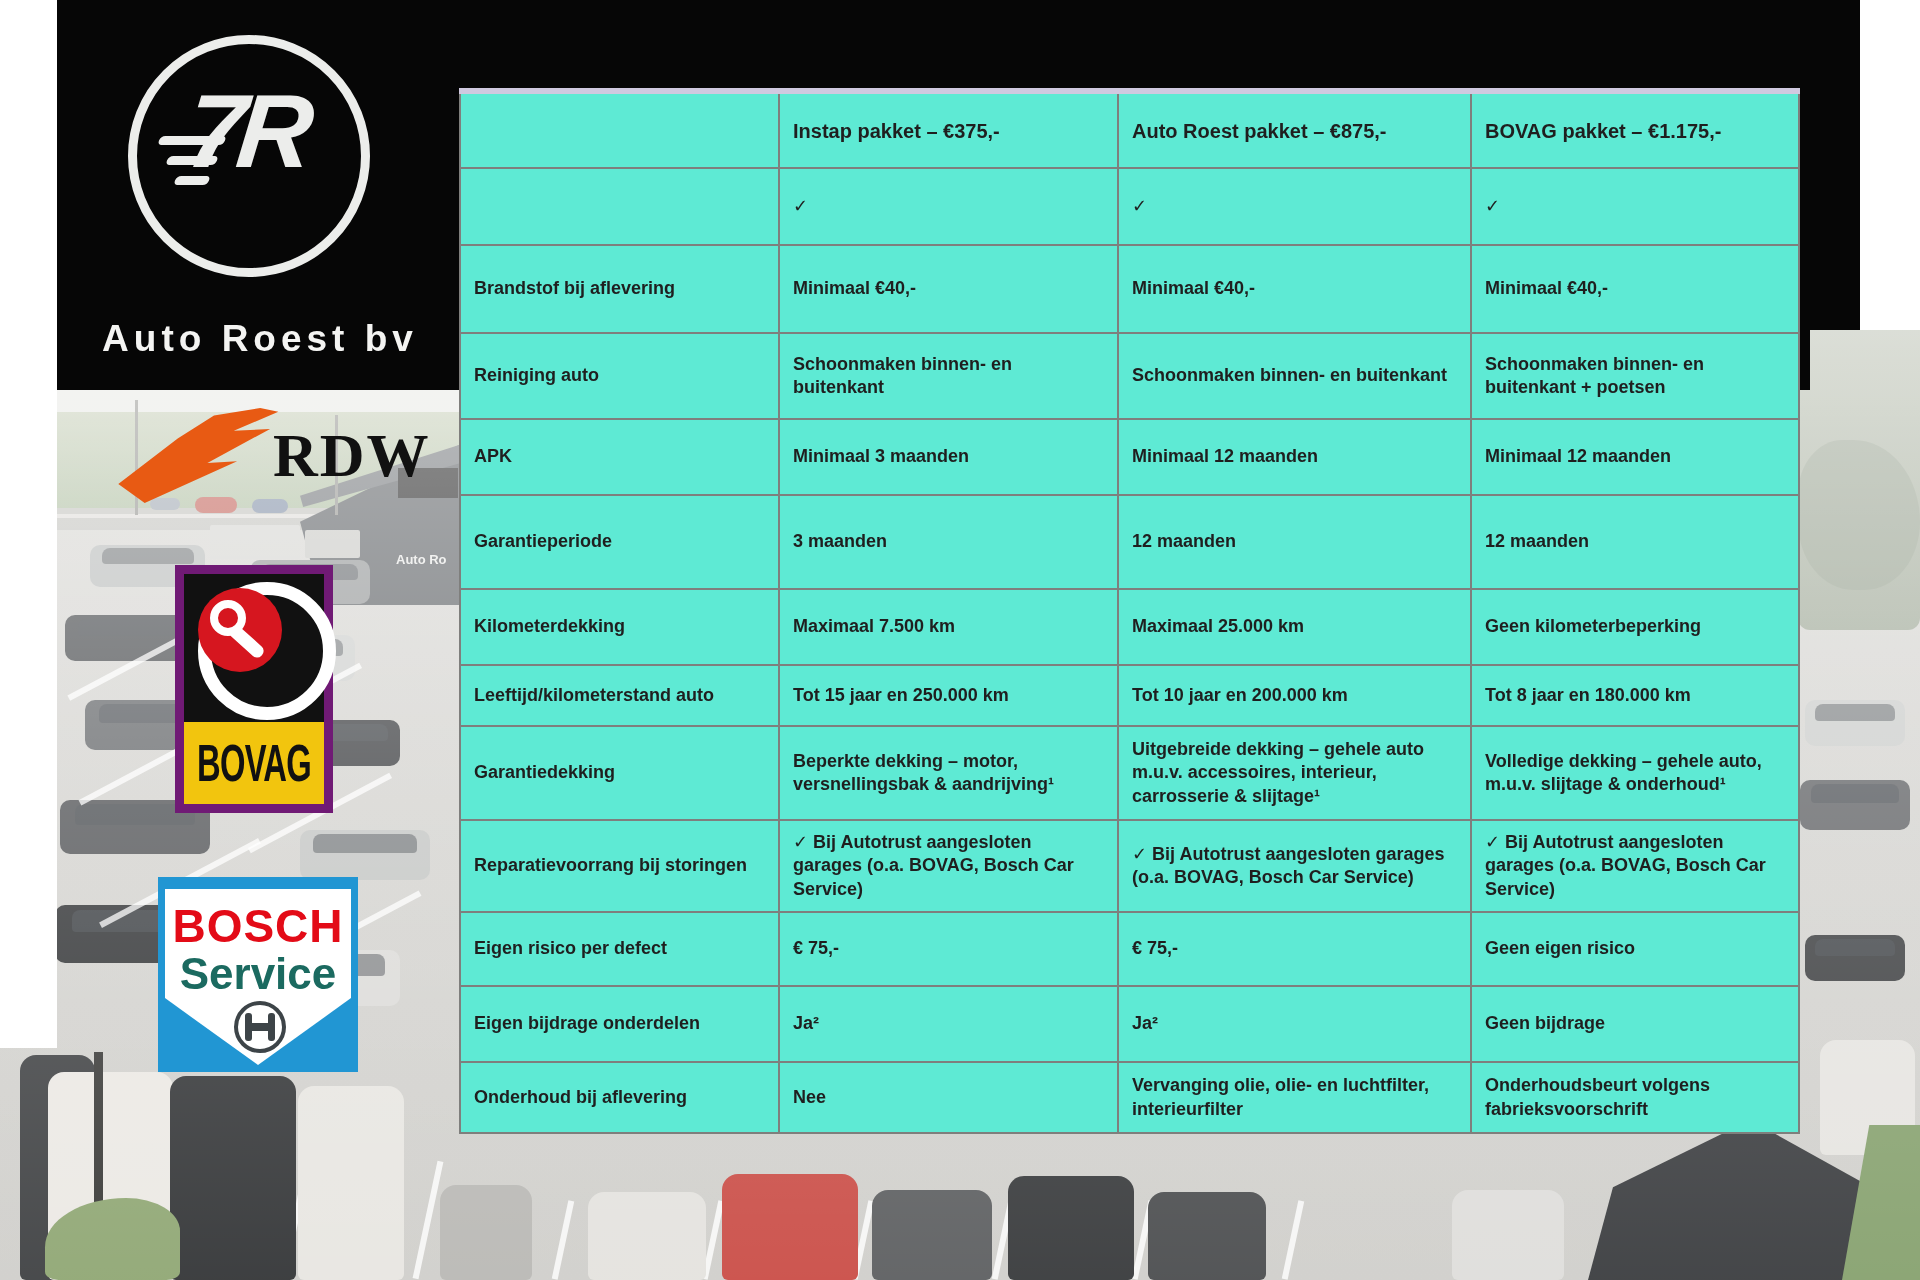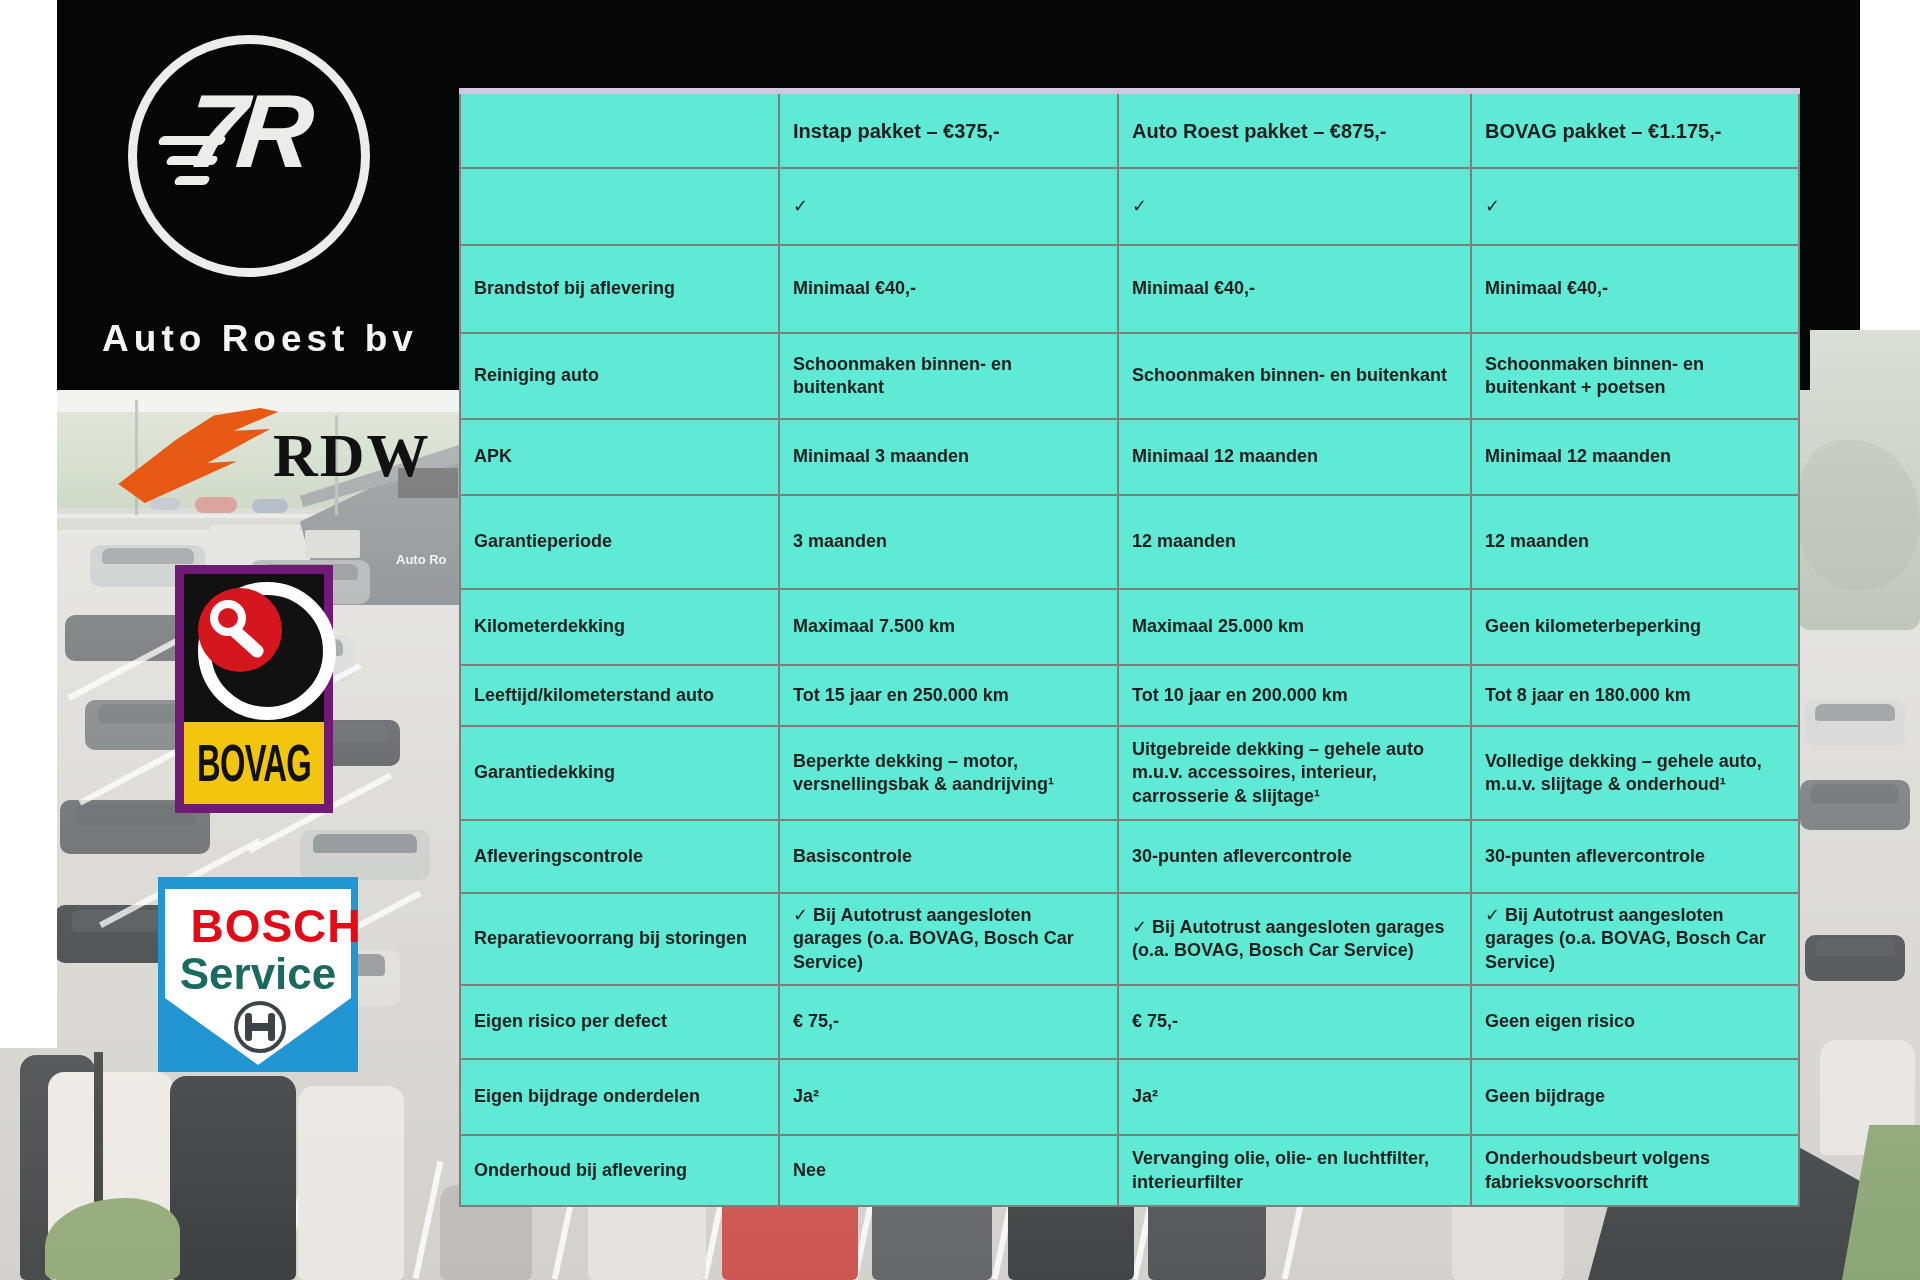--- a/index.html
+++ b/index.html
@@ -56,21 +56,21 @@
   .bovagring{position:absolute;left:14px;top:8px;width:112px;height:112px;border:13px solid #ffffff;border-radius:50%;background:#111;}
   .bovagdisc{position:absolute;left:14px;top:14px;width:84px;height:84px;background:#d6161f;border-radius:50%;}
   .bovagkeyc{position:absolute;left:26px;top:26px;width:20px;height:20px;border:8px solid #ffffff;border-radius:50%;background:#d6161f;}
   .bovagkeyb{position:absolute;left:48px;top:48px;width:40px;height:13px;background:#ffffff;border-radius:6px;transform:rotate(42deg);transform-origin:left center;}
   .bovagbottom{position:absolute;left:9px;top:157px;width:140px;height:82px;background:#f2c50e;display:flex;align-items:center;justify-content:center;}
   .bovagword{font-weight:700;font-size:42px;color:#111111;transform:scaleX(.78) scaleY(1.25);letter-spacing:-1px;}
 
   
   .bosch{left:158px;top:877px;width:200px;height:195px;background:#2196d3;}
   .boschshield{position:absolute;left:7px;top:12px;width:186px;height:176px;background:#ffffff;clip-path:polygon(0 0,100% 0,100% 62%,50% 100%,0 62%);}
-  .boschword{position:absolute;left:0;top:22px;width:200px;text-align:center;font-weight:700;font-size:46px;color:#e30b17;letter-spacing:1px;padding-left:18px;}
+  .boschword{position:absolute;left:0;top:22px;width:200px;text-align:center;font-weight:700;font-size:46px;color:#e30b17;letter-spacing:1px;}
   .serviceword{position:absolute;left:0;top:72px;width:200px;text-align:center;font-weight:700;font-size:44px;color:#1b6a60;}
   .armature{position:absolute;left:76px;top:124px;width:44px;height:44px;border:4px solid #3d4448;border-radius:50%;}
   .armature .ab{position:absolute;background:#3d4448;}
   .ab1{left:7px;top:8px;width:7px;height:28px;border-radius:3px;}
   .ab2{left:30px;top:8px;width:7px;height:28px;border-radius:3px;}
   .ab3{left:10px;top:18px;width:24px;height:8px;}
 
   
   .pkgwrap{left:459px;top:88px;width:1339px;height:1100px;}
   table.pkg{border-collapse:collapse;table-layout:fixed;width:1339px;background:#5eead4;
@@ -310,26 +310,20 @@
           <td>Tot 15 jaar en 250.000 km</td>
           <td>Tot 10 jaar en 200.000 km</td>
           <td>Tot 8 jaar en 180.000 km</td>
         </tr>
         <tr class="r8">
           <td>Garantiedekking</td>
           <td>Beperkte dekking – motor, versnellingsbak &amp; aandrijving¹</td>
           <td>Uitgebreide dekking – gehele auto m.u.v. accessoires, interieur, carrosserie &amp; slijtage¹</td>
           <td>Volledige dekking – gehele auto, m.u.v. slijtage &amp; onderhoud¹</td>
         </tr>
-        <tr class="r9">
-          <td>Afleveringscontrole</td>
-          <td>Basiscontrole</td>
-          <td>30-punten aflevercontrole</td>
-          <td>30-punten aflevercontrole</td>
-        </tr>
         <tr class="r10">
           <td>Reparatievoorrang bij storingen</td>
           <td>✓ Bij Autotrust aangesloten garages (o.a. BOVAG, Bosch Car Service)</td>
           <td>✓ Bij Autotrust aangesloten garages (o.a. BOVAG, Bosch Car Service)</td>
           <td>✓ Bij Autotrust aangesloten garages (o.a. BOVAG, Bosch Car Service)</td>
         </tr>
         <tr class="r11">
           <td>Eigen risico per defect</td>
           <td>€ 75,-</td>
           <td>€ 75,-</td>

